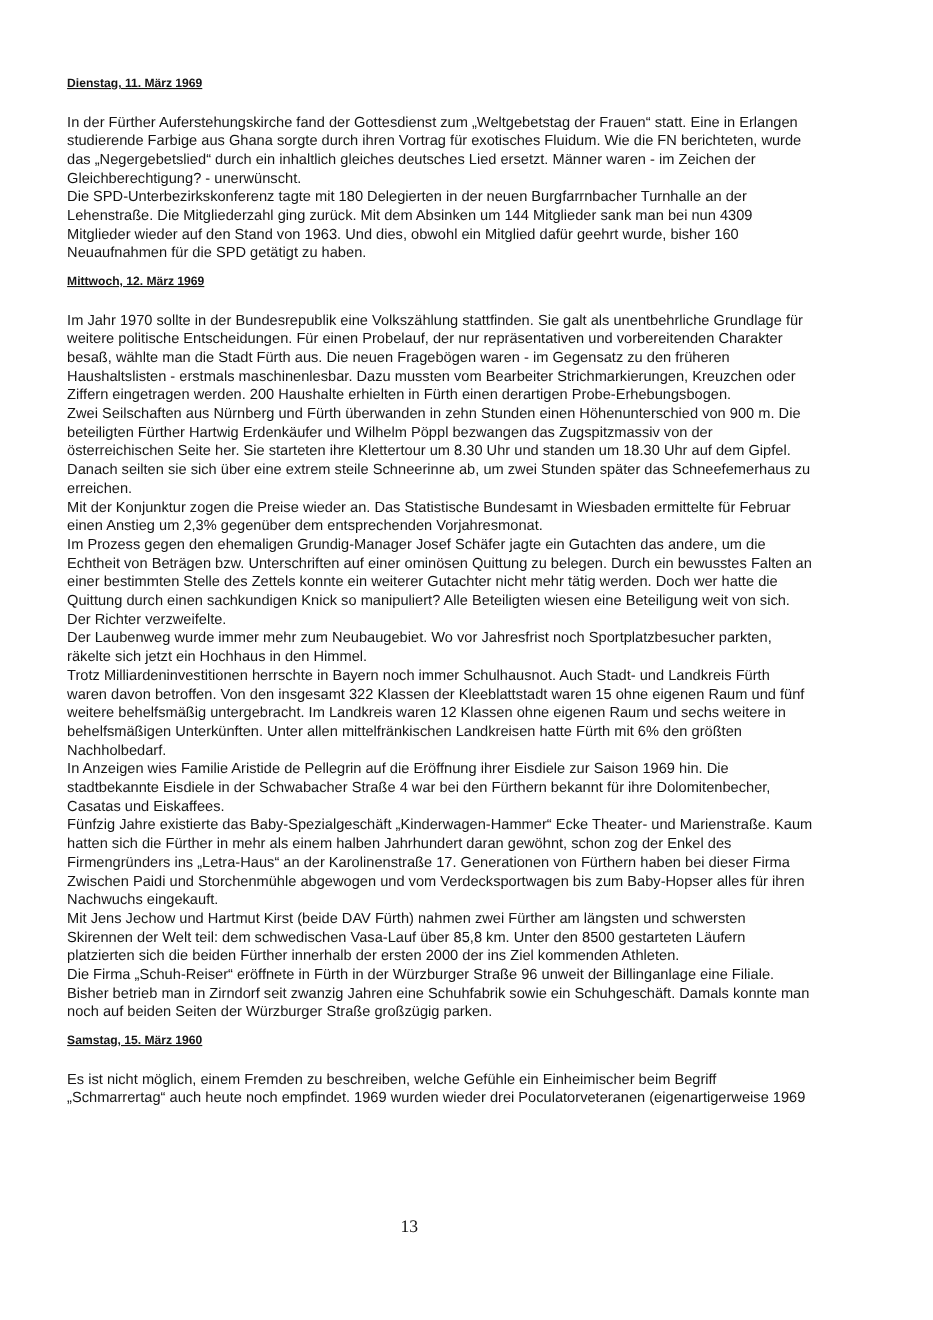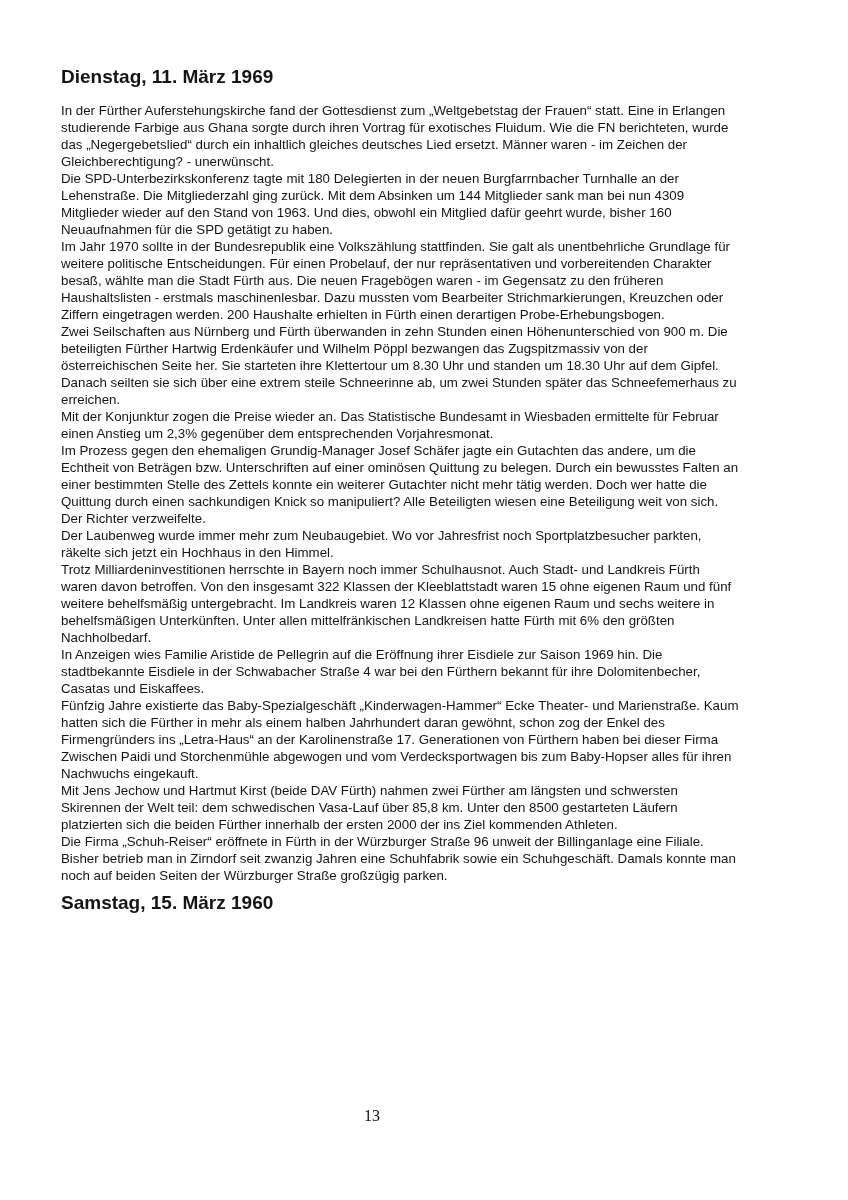--- a/index.html
+++ b/index.html
@@ -16,24 +16,25 @@
     color: #151515;
   }
   .page {
     position: absolute;
     left: 61px;
     top: 68px;
     width: 740px;
   }
   .section { margin: 0; }
   .section-heading {
-    font-size: 19px;
+    font-size: 11px;
     line-height: 17px;
     font-weight: bold;
     margin: 10px 0 17px 0;
+    text-decoration: underline;
   }
   .section:first-child .section-heading { margin-top: 0; }
   .para {
     font-size: 13.3px;
     line-height: 17px;
     white-space: pre;
     margin: 0;
   }
   .page-number {
     position: absolute;
@@ -58,20 +59,21 @@
 studierende Farbige aus Ghana sorgte durch ihren Vortrag für exotisches Fluidum. Wie die FN berichteten, wurde
 das „Negergebetslied“ durch ein inhaltlich gleiches deutsches Lied ersetzt. Männer waren - im Zeichen der
 Gleichberechtigung? - unerwünscht.</div>
     <div class="para">Die SPD-Unterbezirkskonferenz tagte mit 180 Delegierten in der neuen Burgfarrnbacher Turnhalle an der
 Lehenstraße. Die Mitgliederzahl ging zurück. Mit dem Absinken um 144 Mitglieder sank man bei nun 4309
 Mitglieder wieder auf den Stand von 1963. Und dies, obwohl ein Mitglied dafür geehrt wurde, bisher 160
 Neuaufnahmen für die SPD getätigt zu haben.</div>
   </div>
 
   <div class="section">
+    <div class="section-heading">Mittwoch, 12. März 1969</div>
     <div class="para">Im Jahr 1970 sollte in der Bundesrepublik eine Volkszählung stattfinden. Sie galt als unentbehrliche Grundlage für
 weitere politische Entscheidungen. Für einen Probelauf, der nur repräsentativen und vorbereitenden Charakter
 besaß, wählte man die Stadt Fürth aus. Die neuen Fragebögen waren - im Gegensatz zu den früheren
 Haushaltslisten - erstmals maschinenlesbar. Dazu mussten vom Bearbeiter Strichmarkierungen, Kreuzchen oder
 Ziffern eingetragen werden. 200 Haushalte erhielten in Fürth einen derartigen Probe-Erhebungsbogen.</div>
     <div class="para">Zwei Seilschaften aus Nürnberg und Fürth überwanden in zehn Stunden einen Höhenunterschied von 900 m. Die
 beteiligten Fürther Hartwig Erdenkäufer und Wilhelm Pöppl bezwangen das Zugspitzmassiv von der
 österreichischen Seite her. Sie starteten ihre Klettertour um 8.30 Uhr und standen um 18.30 Uhr auf dem Gipfel.
 Danach seilten sie sich über eine extrem steile Schneerinne ab, um zwei Stunden später das Schneefemerhaus zu
 erreichen.</div>
@@ -106,17 +108,19 @@
     <div class="para">Mit Jens Jechow und Hartmut Kirst (beide DAV Fürth) nahmen zwei Fürther am längsten und schwersten
 Skirennen der Welt teil: dem schwedischen Vasa-Lauf über 85,8 km. Unter den 8500 gestarteten Läufern
 platzierten sich die beiden Fürther innerhalb der ersten 2000 der ins Ziel kommenden Athleten.</div>
     <div class="para">Die Firma „Schuh-Reiser“ eröffnete in Fürth in der Würzburger Straße 96 unweit der Billinganlage eine Filiale.
 Bisher betrieb man in Zirndorf seit zwanzig Jahren eine Schuhfabrik sowie ein Schuhgeschäft. Damals konnte man
 noch auf beiden Seiten der Würzburger Straße großzügig parken.</div>
   </div>
 
   <div class="section">
     <div class="section-heading">Samstag, 15. März 1960</div>
+    <div class="para">Es ist nicht möglich, einem Fremden zu beschreiben, welche Gefühle ein Einheimischer beim Begriff
+„Schmarrertag“ auch heute noch empfindet. 1969 wurden wieder drei Poculatorveteranen (eigenartigerweise 1969</div>
   </div>
 
 </div>
 
 <div class="page-number">13</div>
 
 </body></html>

